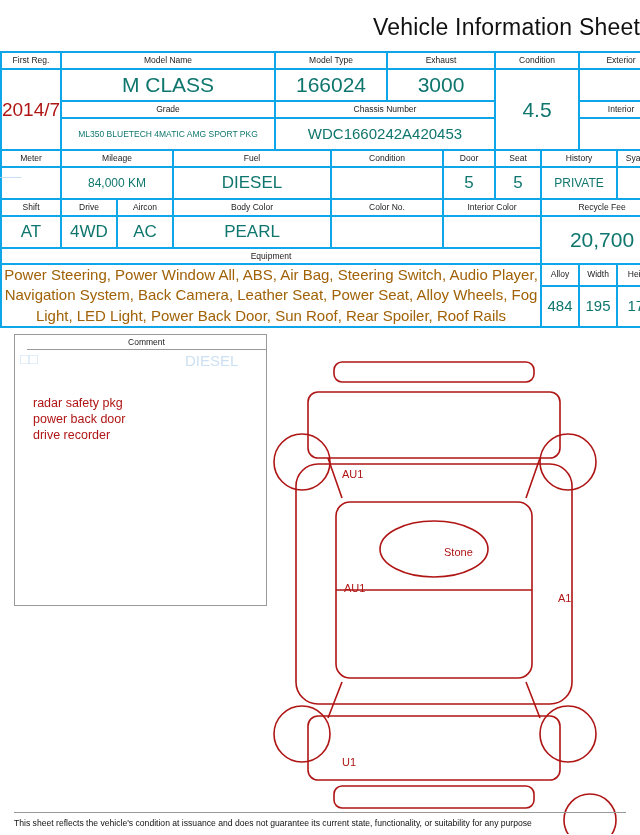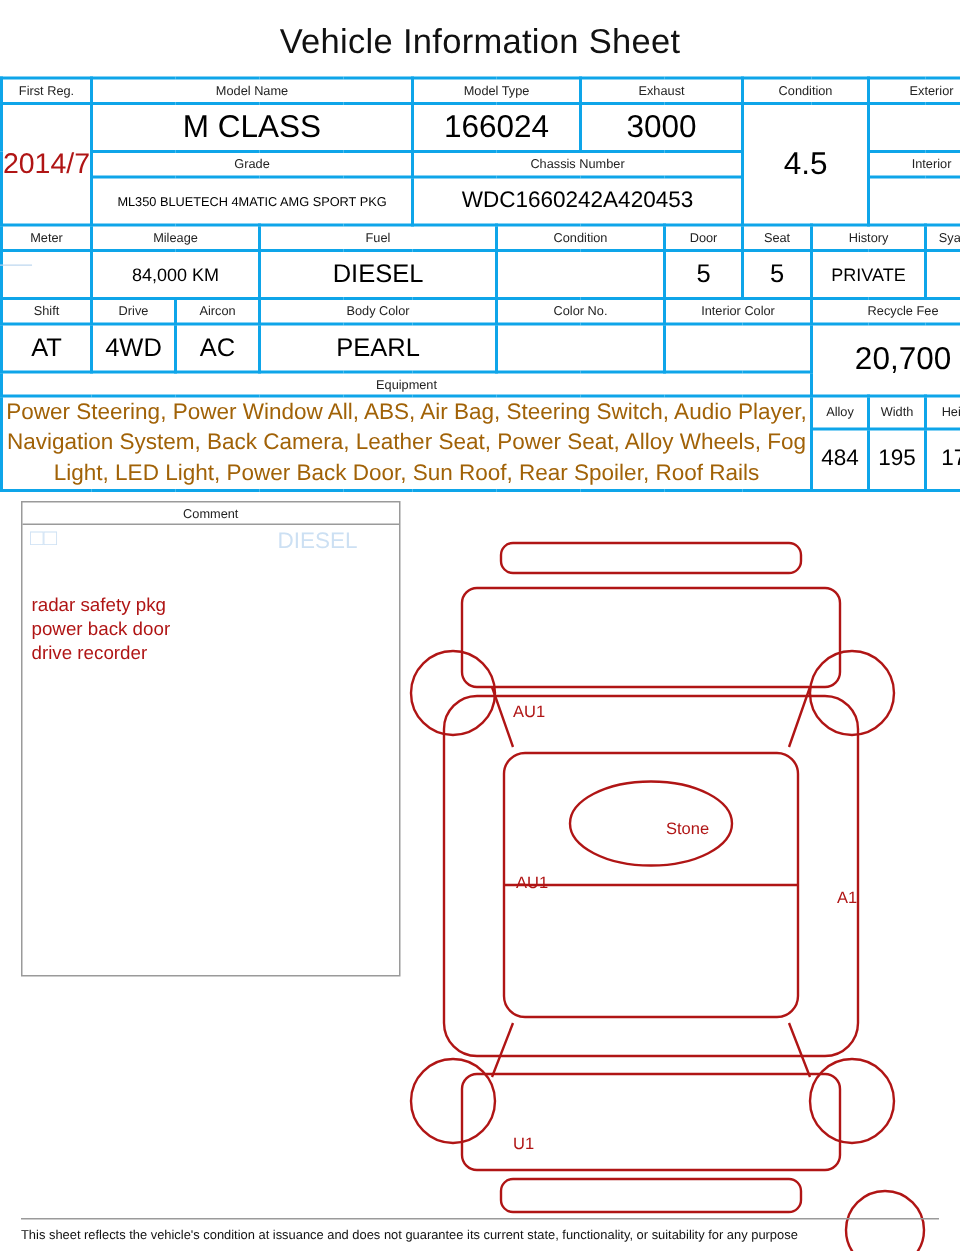--- a/index.html
+++ b/index.html
@@ -8,21 +8,21 @@
     width: 640px; height: 835px;
     background: #ffffff;
     font-family: "Liberation Sans", sans-serif;
     color: #8a1a1a;
     position: relative;
     overflow: hidden;
   }
   .sheet { position: relative; width: 640px; height: 835px; }
 
   .title {
-    text-align: center;
+    text-align: right;
     color: #111;
     font-size: 23px;
     padding-top: 14px;
     padding-bottom: 10px;
     letter-spacing: .2px;
   }
 
   table { border-collapse: collapse; }
   .grid { width: 612px; margin: 0 auto; table-layout: fixed; }
   .grid td, .grid th {
@@ -32,21 +32,21 @@
     text-align: center;
   }
   .hdr {
     font-size: 8.5px;
     color: #222;
     font-weight: normal;
     height: 15px;
     line-height: 15px;
   }
   .val {
-    color: #000000;
+    color: #0f766e;
     font-size: 17px;
     height: 30px;
     line-height: 30px;
     white-space: nowrap;
   }
   .val.small { font-size: 12px; }
   .val.tiny { font-size: 8.5px; }
   .val.big { font-size: 21px; }
   .val.mid { font-size: 15px; }
 
@@ -62,21 +62,21 @@
     color:#a16207; font-size: 15px; line-height: 1.35;
     text-align: left; padding: 2px 4px 3px 4px;
   }
 
   
   .lower { position: relative; width: 612px; margin: 6px auto 0; height: 520px; }
   .left-col { position:absolute; left:0; top:0; width: 253px; }
   .box { border: 1px solid #9a9a9a; }
   .box-hdr { font-size: 8.5px; color:#222; text-align:center; height:15px; line-height:15px; border-bottom:1px solid #9a9a9a;}
   .box-body { color:#b01515; font-size:12.5px; line-height:1.28; padding:5px 6px; text-align:left;margin-top:40px; }
-  #comment-box { height: 317px; }
+  #comment-box { height: 272px; padding-left: 12px; }
   #comment-box .box-body { height: 236px; }
   #special-box { height: 238px; border-top: none; }
   #special-box .box-body { height: 221px; }
 
   .diagram { position:absolute; left: 258px; top: 0; width: 354px; height: 500px; }
   .diagram svg { display:block; }
   .dlabel { fill:#b01515; font-size:11px; font-family:"Liberation Sans", sans-serif; }
 
   .footer {
     position:absolute; left:14px; top: 818px; width: 612px;

